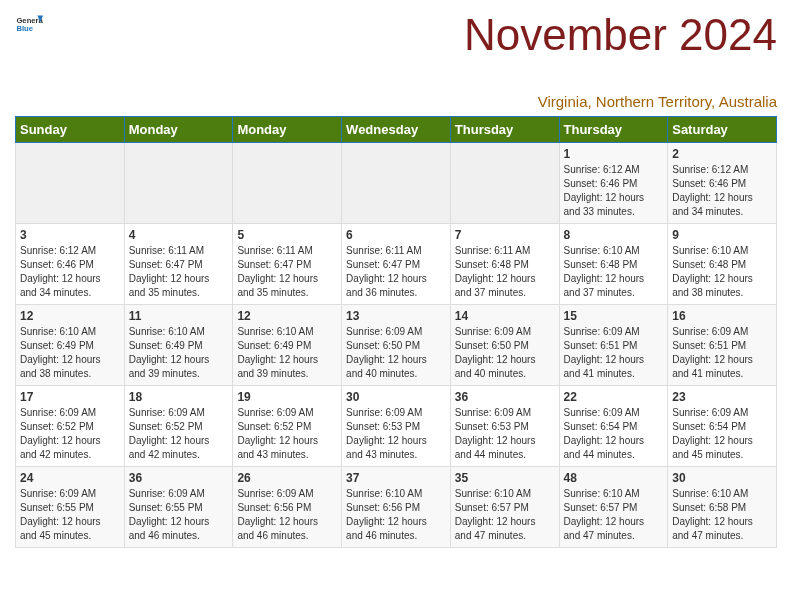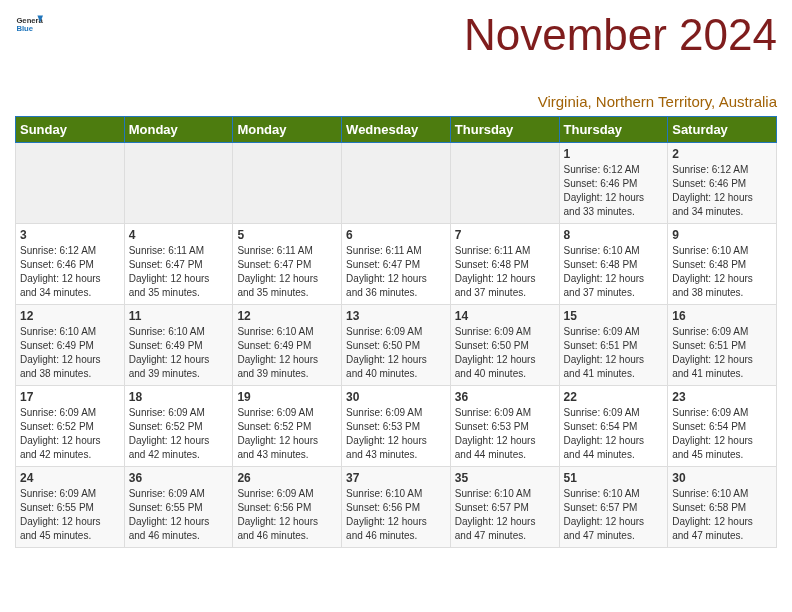--- a/index.html
+++ b/index.html
@@ -294,21 +294,21 @@
 Sunset: 6:56 PM
 Daylight: 12 hours and 46 minutes.</div>
         </td>
         <td>
           <span class="day-num">35</span>
           <div class="day-info">Sunrise: 6:10 AM
 Sunset: 6:57 PM
 Daylight: 12 hours and 47 minutes.</div>
         </td>
         <td>
-          <span class="day-num">51</span>
+          <span class="day-num">48</span>
           <div class="day-info">Sunrise: 6:10 AM
 Sunset: 6:57 PM
 Daylight: 12 hours and 47 minutes.</div>
         </td>
         <td>
           <span class="day-num">30</span>
           <div class="day-info">Sunrise: 6:10 AM
 Sunset: 6:58 PM
 Daylight: 12 hours and 47 minutes.</div>
         </td>

